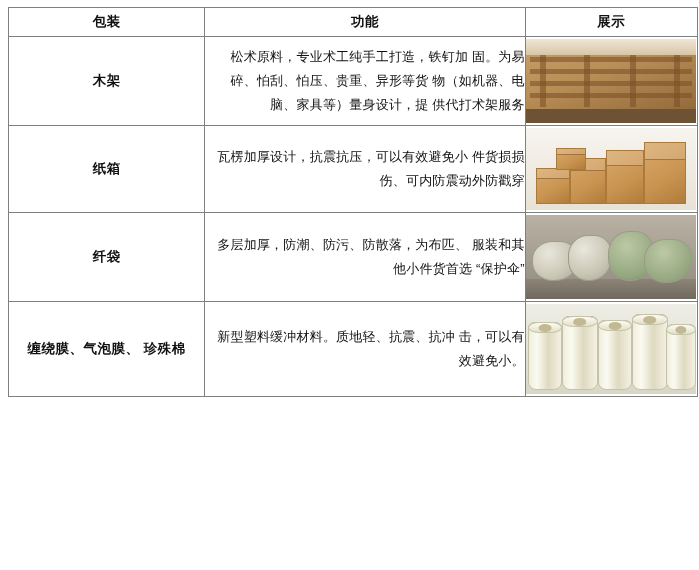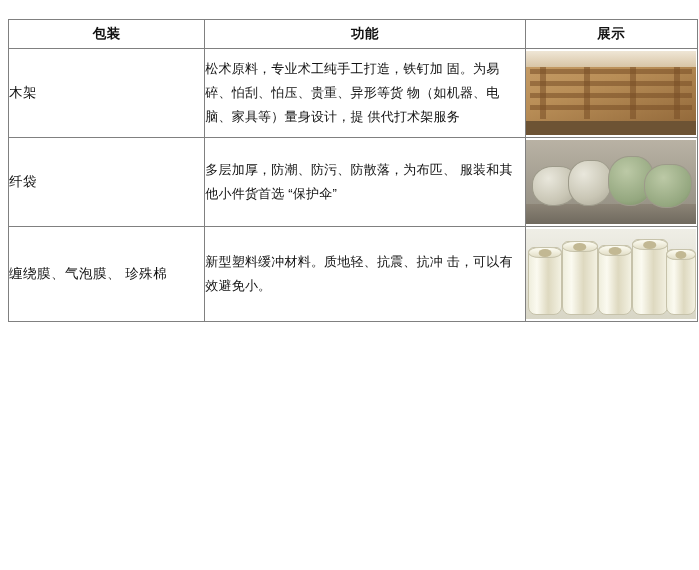--- a/index.html
+++ b/index.html
@@ -12,21 +12,21 @@
     height: 570px;
     font-family: "Liberation Sans", sans-serif;
     color: #111111;
     overflow: hidden;
   }
   .sheet {
     width: 662px;
     height: 570px;
     position: relative;
     box-sizing: border-box;
-    padding: 16px 4px 4px 4px;
+    padding: 4px 4px 4px 4px;
   }
   table.pkg-table {
     border-collapse: collapse;
     width: 690px;
     table-layout: fixed;
     margin: 3px 0 0 4px;
     border: 1px solid #808080;
   }
   table.pkg-table td, table.pkg-table th {
     border: 1px solid #808080;
@@ -39,32 +39,32 @@
 
   thead th {
     height: 28px;
     font-size: 13.5px;
     font-weight: bold;
     text-align: center;
     color: #111111;
     letter-spacing: 0.5px;
   }
   td.name-cell {
-    text-align: left;
+    text-align: center;
     font-size: 13.5px;
-    font-weight: normal;
+    font-weight: bold;
     letter-spacing: 0.5px;
     padding: 4px 8px;
     line-height: 1.6;
   }
   td.func-cell {
     font-size: 13px;
     line-height: 1.85;
     padding: 8px 10px 8px 10px;
-    text-align: left;
+    text-align: right;
     letter-spacing: 0.2px;
   }
   td.img-cell {
     padding: 0;
     text-align: center;
     vertical-align: middle;
   }
   .img-wrap {
     width: 170px;
     height: 100%;
@@ -228,20 +228,45 @@
               <div class="plank" style="left:14px; top:16px; width:6px;  height:52px;"></div>
               <div class="plank" style="left:58px; top:16px; width:6px;  height:52px;"></div>
               <div class="plank" style="left:104px;top:16px; width:6px;  height:52px;"></div>
               <div class="plank" style="left:148px;top:16px; width:6px;  height:52px;"></div>
               <div class="floor"></div>
             </div>
           </div>
         </td>
       </tr>
 
+      <tr class="r2">
+        <td class="name-cell">纸箱</td>
+        <td class="func-cell">瓦楞加厚设计，抗震抗压，可以有效避免小 件货损损伤、可内防震动外防戳穿</td>
+        <td class="img-cell">
+          <div class="img-wrap">
+            <div class="photo photo-carton">
+              <div class="box" style="left:10px; top:40px; width:34px; height:36px;">
+                  <div class="lid"></div>
+                </div>
+              <div class="box" style="left:44px; top:30px; width:36px; height:46px;">
+                  <div class="lid"></div>
+                </div>
+              <div class="box" style="left:80px; top:22px; width:38px; height:54px;">
+                  <div class="lid"></div>
+                </div>
+              <div class="box" style="left:118px;top:14px; width:42px; height:62px;">
+                  <div class="lid"></div>
+                </div>
+              <div class="box" style="left:30px; top:20px; width:30px; height:22px;">
+                  <div class="lid"></div>
+                </div>
+            </div>
+          </div>
+        </td>
+      </tr>
 
       <tr class="r3">
         <td class="name-cell">纤袋</td>
         <td class="func-cell">多层加厚，防潮、防污、防散落，为布匹、 服装和其他小件货首选 “保护伞”</td>
         <td class="img-cell">
           <div class="img-wrap">
             <div class="photo photo-bags">
               <div class="ground"></div>
               <div class="bag" style="left:6px;  top:26px; width:46px; height:40px;"></div>
               <div class="bag" style="left:42px; top:20px; width:44px; height:46px;"></div>

